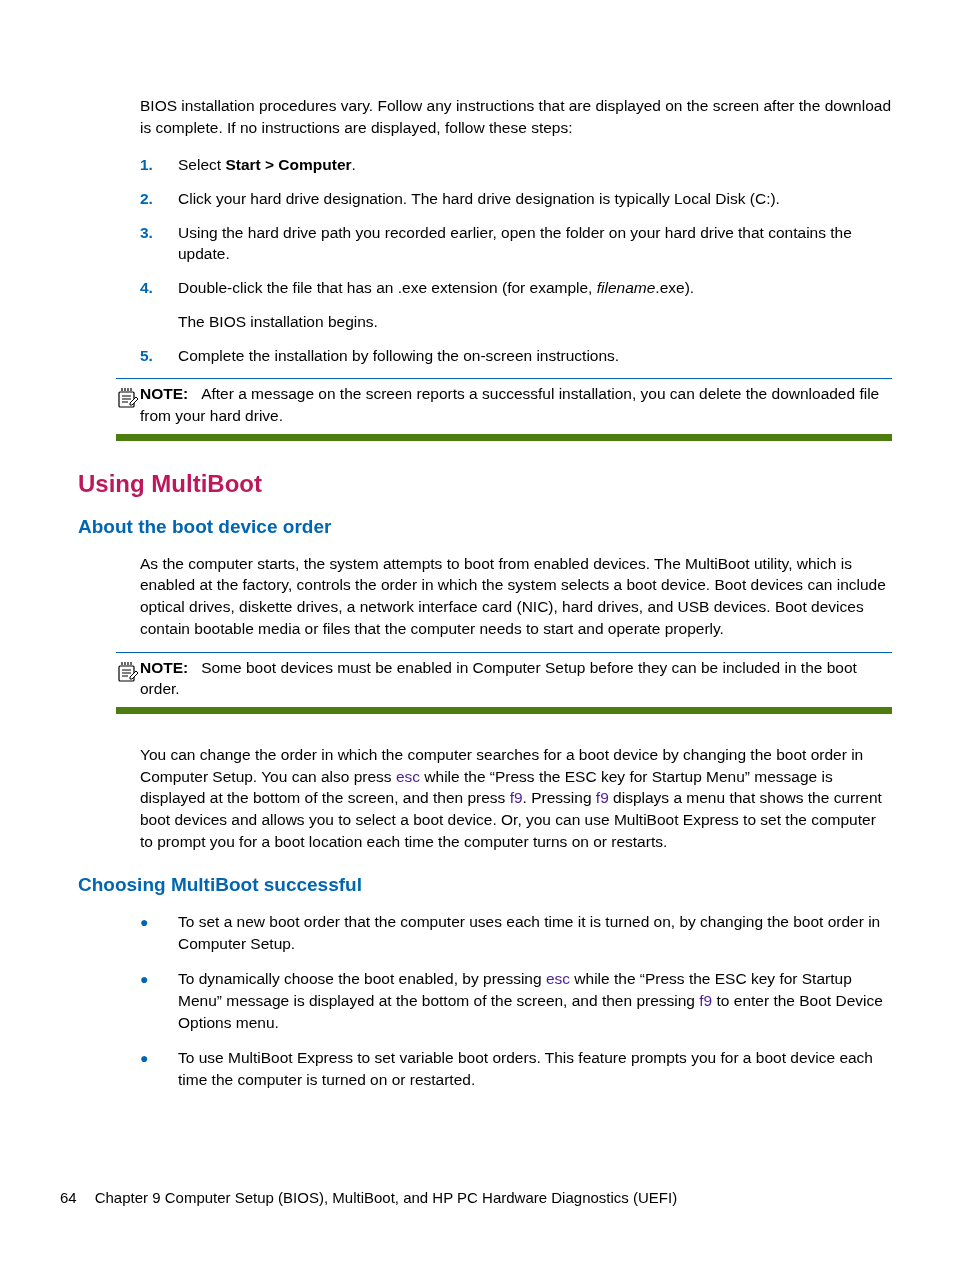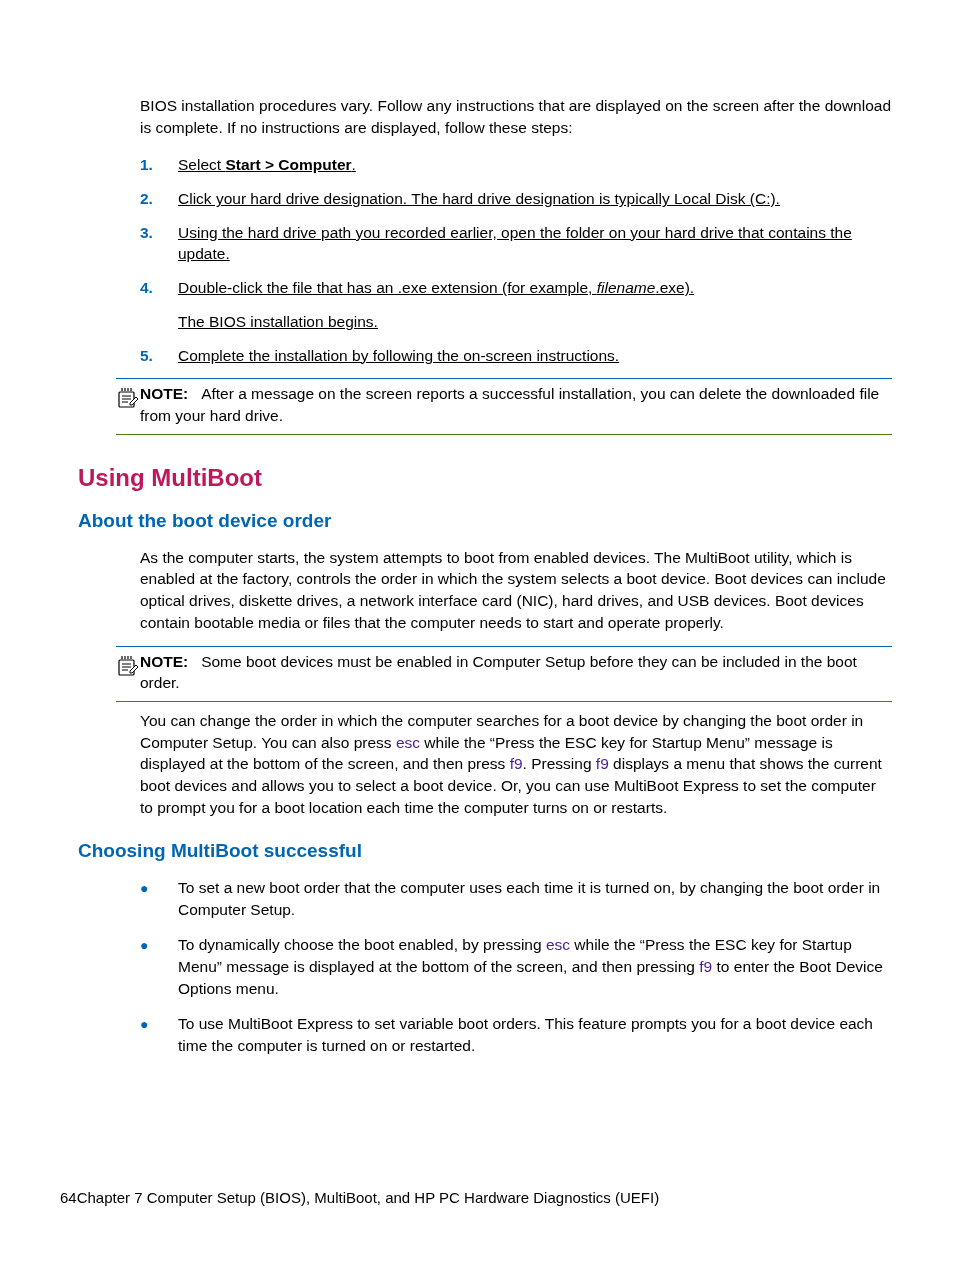--- a/index.html
+++ b/index.html
@@ -30,27 +30,27 @@
   ol.steps > li {
     display: flex;
     margin-bottom: 12px;
   }
   .step-num {
     color: #0066b3;
     font-weight: bold;
     min-width: 38px;
   }
   .step-body { flex: 1; }
-  .step-body p { margin: 0 0 12px 0; text-decoration: underline; }
+  .step-body p { margin: 0 0 12px 0; }
   .step-body p:last-child { margin-bottom: 0; }
   .bold { font-weight: bold; }
   .italic { font-style: italic; }
   .note-box {
     border-top: 1px solid #0066b3;
-    border-bottom: 1px solid #4d7c0f;
+    border-bottom: 7px solid #4d7c0f;
     padding: 4px 0 7px 0;
     margin: 4px 0 20px 0;
     margin-left: -24px;
     display: flex;
     justify-content: flex-end;
   }
   .note-icon {
     width: 24px;
     height: 24px;
     margin-top: 3px;
@@ -91,21 +91,21 @@
     font-size: 14px;
     line-height: 1.6;
   }
   .bullet-body { flex: 1; }
   .footer {
     position: absolute;
     bottom: 62px;
     left: 60px;
     font-size: 15px;
   }
-  .footer-pagenum { display: inline-block; }
+  .footer-pagenum { display: inline-block; margin-right: 18px; }
 </style>
 </head>
 <body>
 
 <div class="page">
 
   <div class="content">
 
     <p class="intro-text">BIOS installation procedures vary. Follow any instructions that are displayed on the screen after the download is complete. If no instructions are displayed, follow these steps:</p>
 
@@ -156,21 +156,21 @@
     </div>
 
   </div>
 
   <h1 class="h1">Using MultiBoot</h1>
   <h2 class="h2">About the boot device order</h2>
 
   <div class="content">
     <p class="para">As the computer starts, the system attempts to boot from enabled devices. The MultiBoot utility, which is enabled at the factory, controls the order in which the system selects a boot device. Boot devices can include optical drives, diskette drives, a network interface card (NIC), hard drives, and USB devices. Boot devices contain bootable media or files that the computer needs to start and operate properly.</p>
 
-    <div class="note-box" style="margin-bottom:8px;">
+    <div class="note-box" style="margin-bottom:30px;">
       <svg class="note-icon" viewBox="0 0 24 24">
         <rect x="3" y="6" width="15" height="15" rx="1" fill="none" stroke="#000" stroke-width="1.2"></rect>
         <path d="M6 5 L6 2 M9 5 L9 2 M12 5 L12 2 M15 5 L15 2" stroke="#000" stroke-width="1.2"></path>
         <path d="M6 10 L15 10 M6 13 L15 13 M6 16 L12 16" stroke="#000" stroke-width="1"></path>
         <path d="M14 17 L20 11 L22 13 L16 19 L14 19 Z" fill="#fff" stroke="#000" stroke-width="1"></path>
       </svg>
       <div class="note-body">
         <span class="note-label">NOTE:</span>&nbsp;&nbsp;&nbsp;<span>Some boot devices must be enabled in Computer Setup before they can be included in the boot order.</span>
       </div>
     </div>
@@ -192,16 +192,16 @@
         <div class="bullet-body"><span>To dynamically choose the boot enabled, by pressing </span><span class="key">esc</span><span> while the “Press the ESC key for Startup Menu” message is displayed at the bottom of the screen, and then pressing </span><span class="key">f9</span><span> to enter the Boot Device Options menu.</span></div>
       </li>
       <li>
         <span class="bullet-mark">●</span>
         <div class="bullet-body">To use MultiBoot Express to set variable boot orders. This feature prompts you for a boot device each time the computer is turned on or restarted.</div>
       </li>
     </ul>
   </div>
 
   <div class="footer">
-    <span class="footer-pagenum">64</span><span>Chapter 7   Computer Setup (BIOS), MultiBoot, and HP PC Hardware Diagnostics (UEFI)</span>
+    <span class="footer-pagenum">64</span><span>Chapter 9   Computer Setup (BIOS), MultiBoot, and HP PC Hardware Diagnostics (UEFI)</span>
   </div>
 
 </div>
 
 </body></html>

